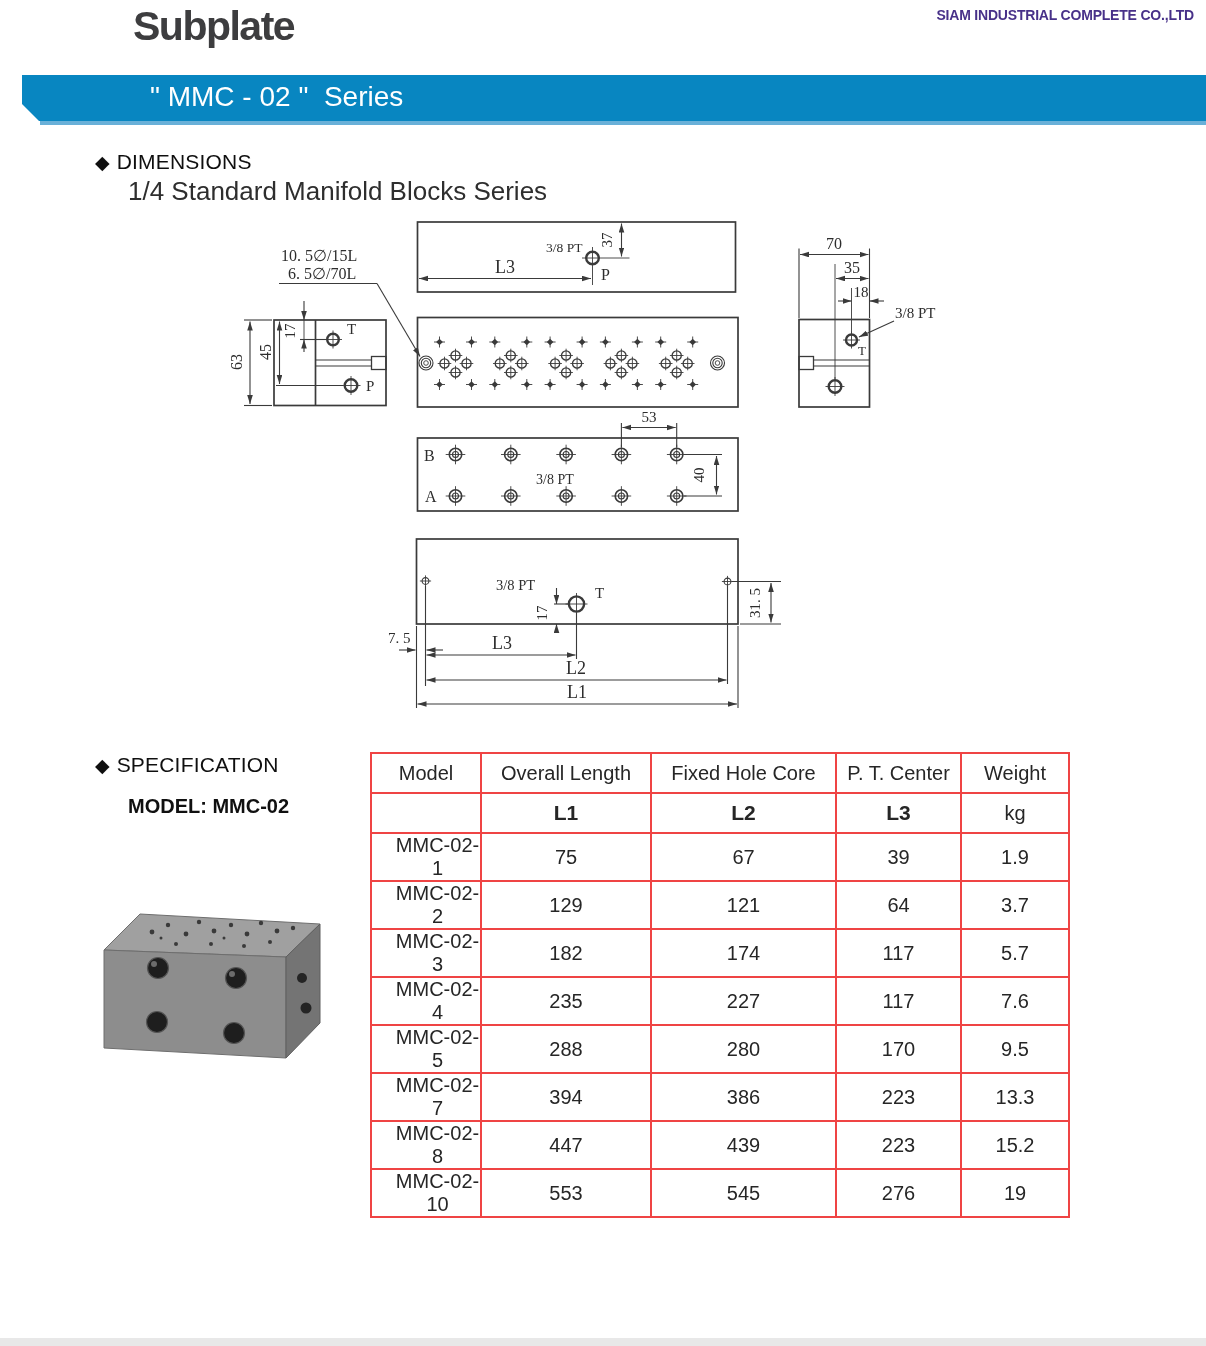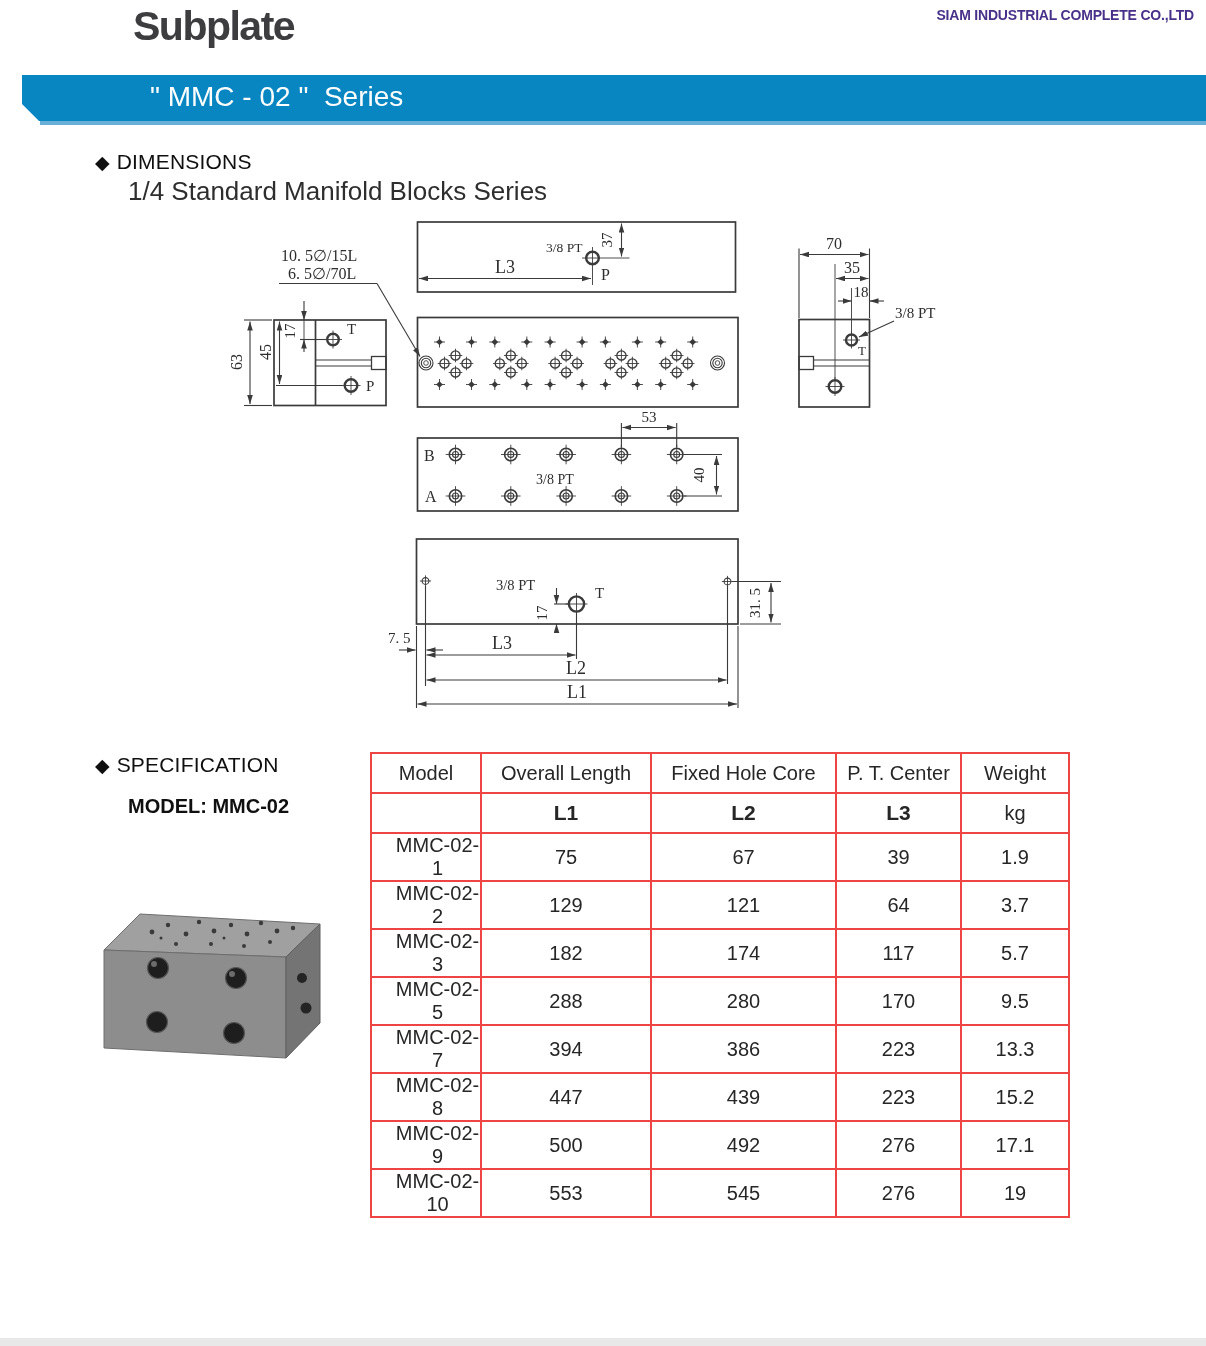--- a/index.html
+++ b/index.html
@@ -343,20 +343,27 @@
           <td>3.7</td>
         </tr>
         <tr>
           <td class="c-model">MMC-02-3</td>
           <td>182</td>
           <td>174</td>
           <td>117</td>
           <td>5.7</td>
         </tr>
         <tr>
+          <td class="c-model">MMC-02-4</td>
+          <td>235</td>
+          <td>227</td>
+          <td>117</td>
+          <td>7.6</td>
+        </tr>
+        <tr>
           <td class="c-model">MMC-02-5</td>
           <td>288</td>
           <td>280</td>
           <td>170</td>
           <td>9.5</td>
         </tr>
         <tr>
           <td class="c-model">MMC-02-7</td>
           <td>394</td>
           <td>386</td>
@@ -364,27 +371,20 @@
           <td>13.3</td>
         </tr>
         <tr>
           <td class="c-model">MMC-02-8</td>
           <td>447</td>
           <td>439</td>
           <td>223</td>
           <td>15.2</td>
         </tr>
         <tr>
-          <td class="c-model">MMC-02-9</td>
-          <td>500</td>
-          <td>492</td>
-          <td>276</td>
-          <td>17.1</td>
-        </tr>
-        <tr>
           <td class="c-model">MMC-02-10</td>
           <td>553</td>
           <td>545</td>
           <td>276</td>
           <td>19</td>
         </tr>
       </tbody>
   </table>
 
 </div>

